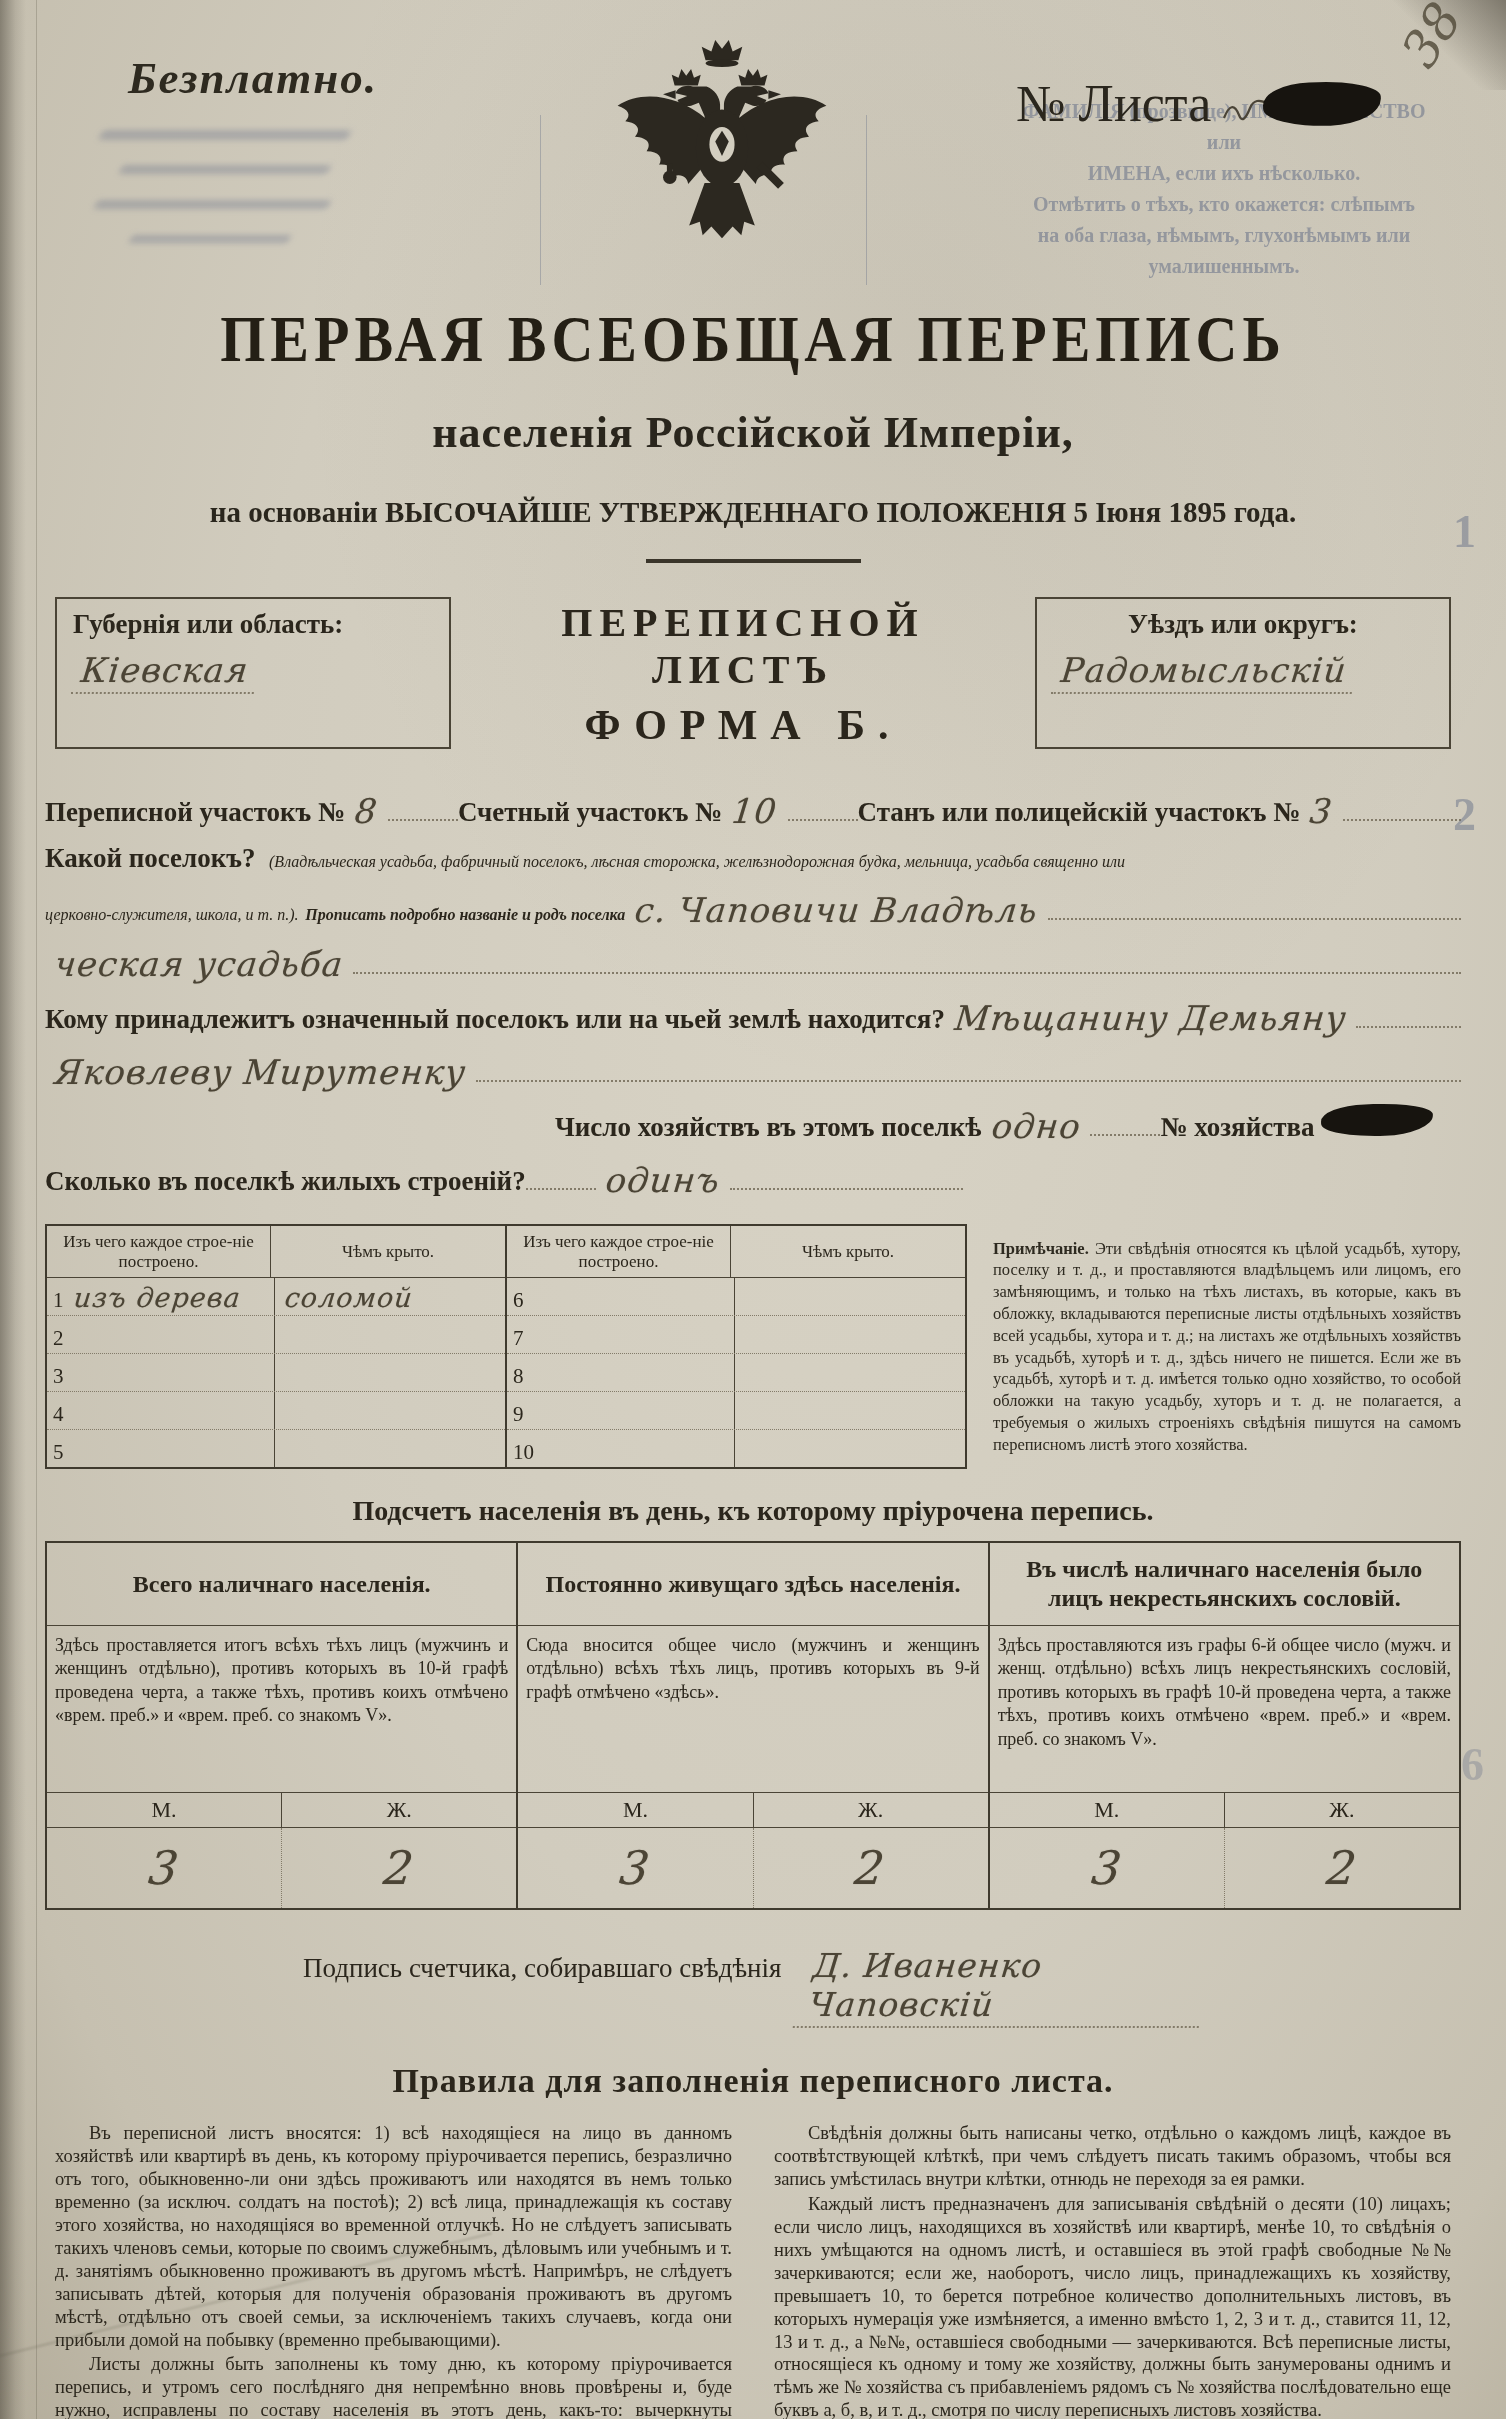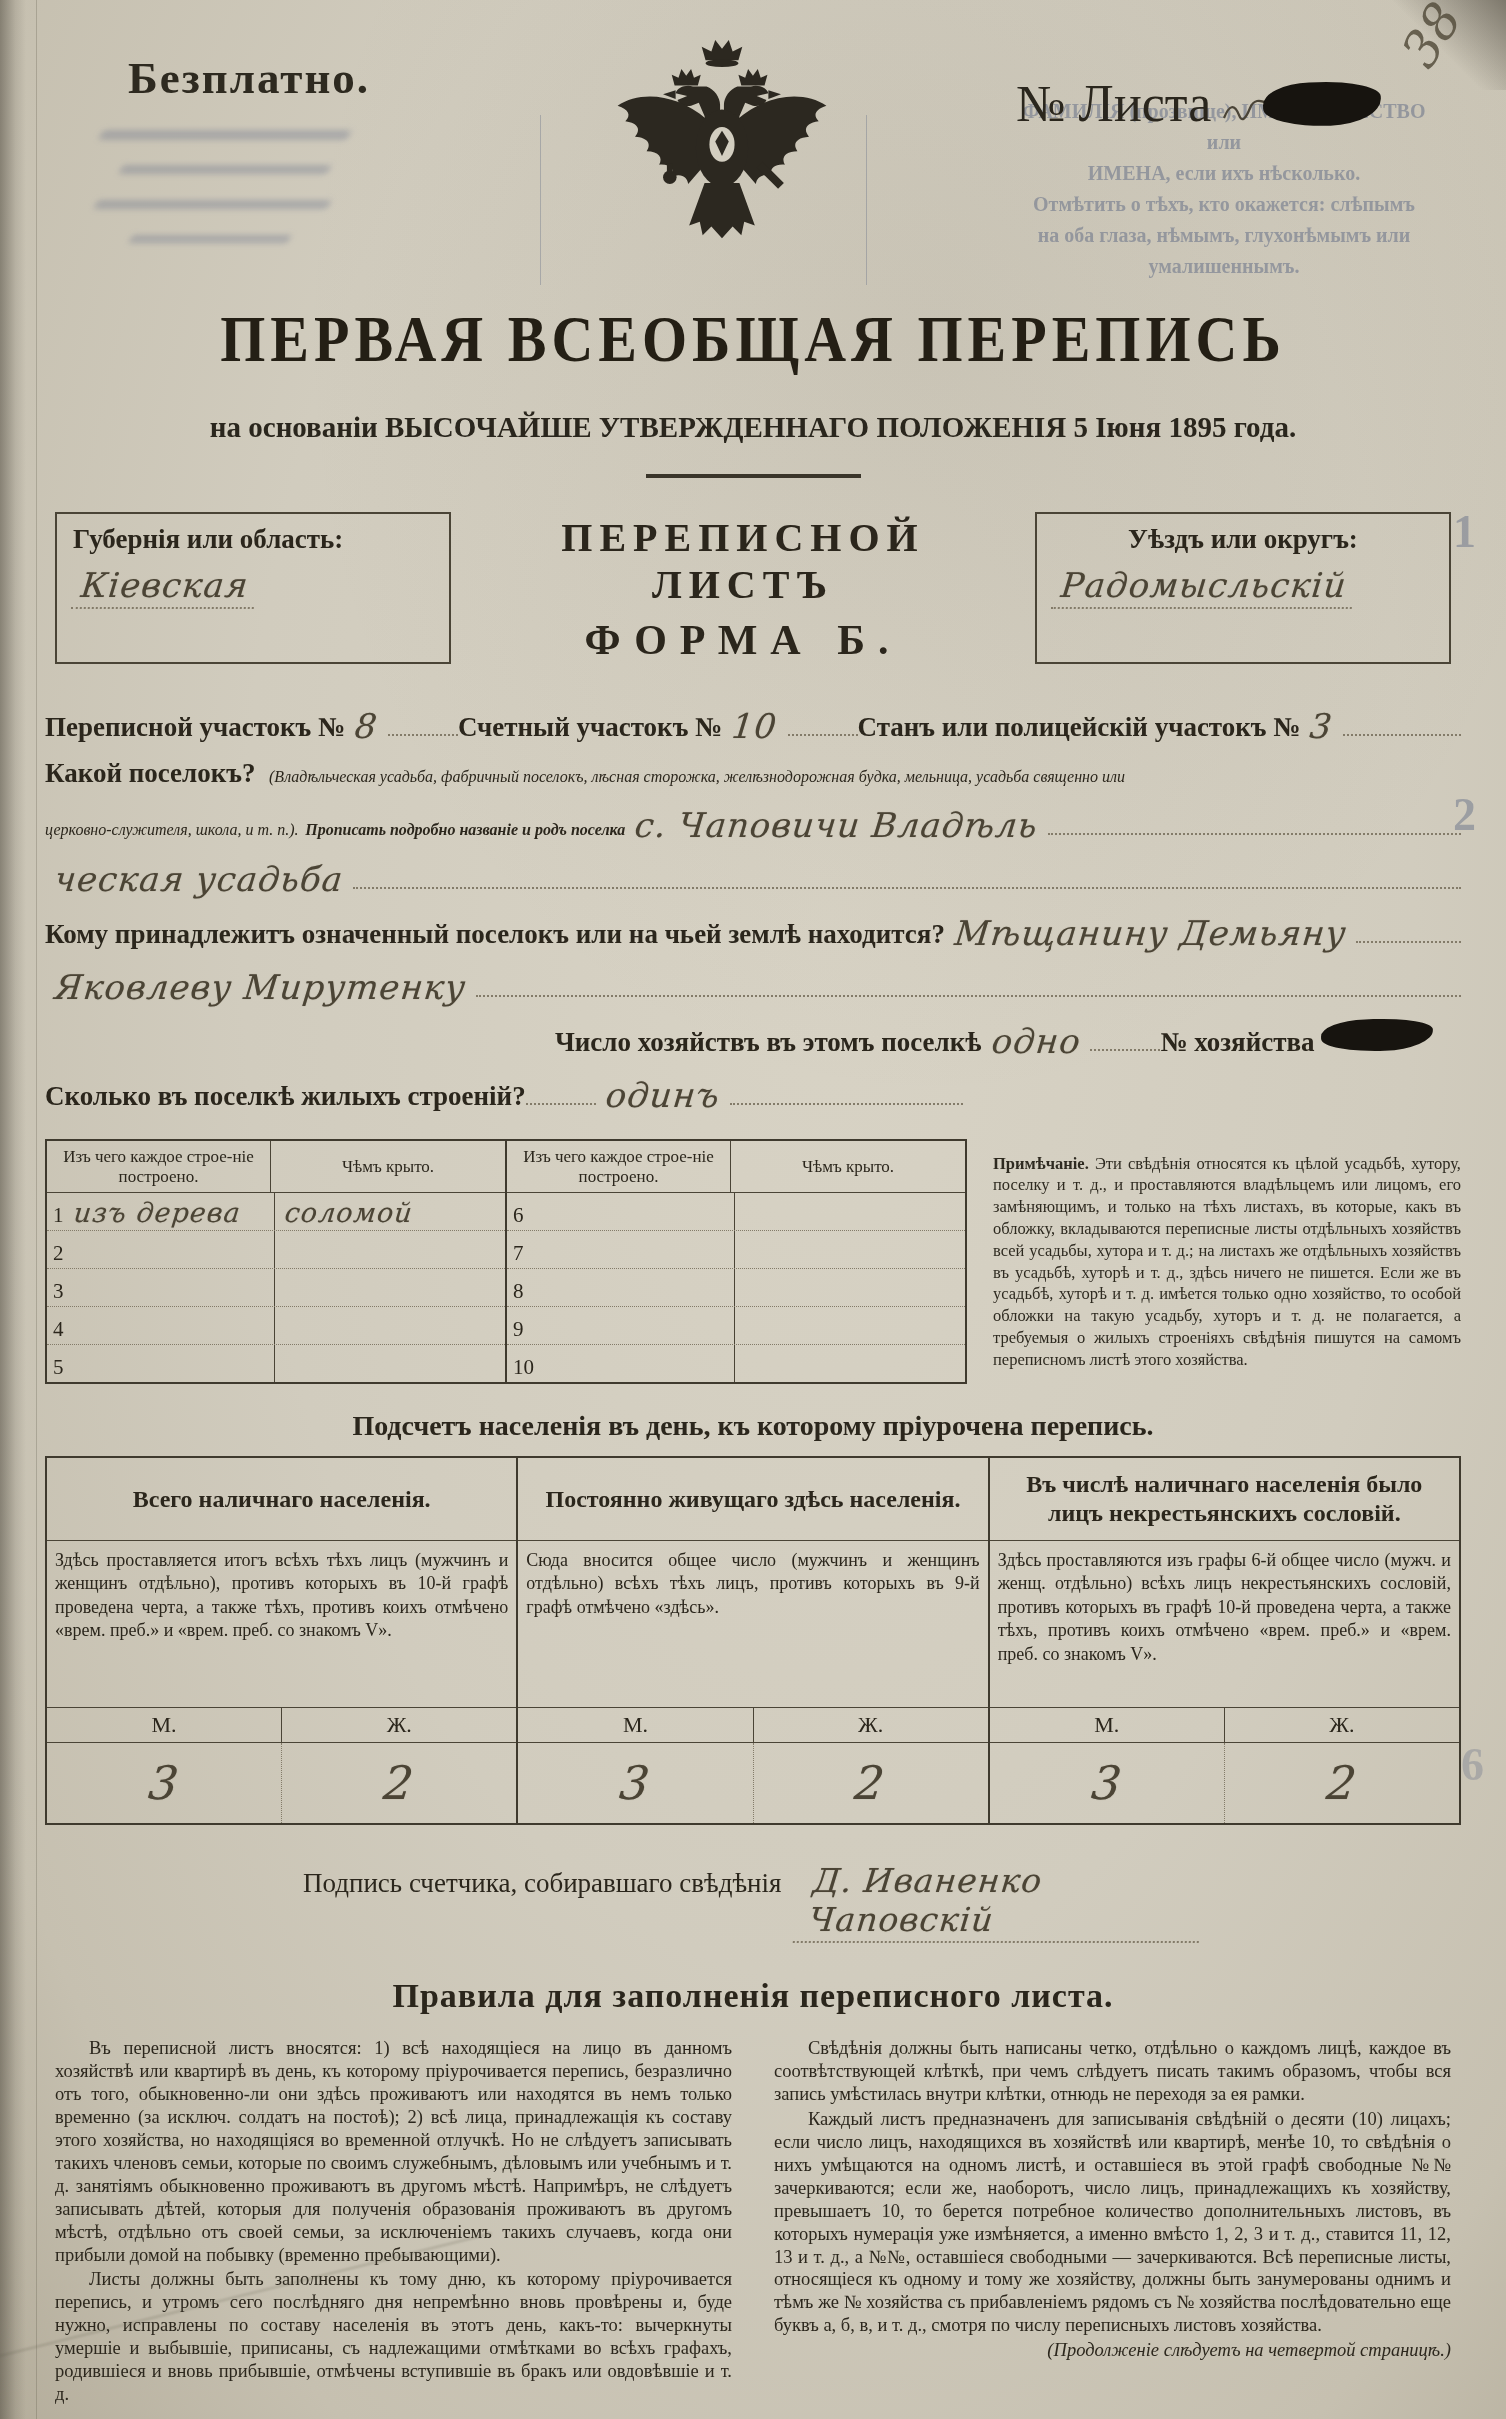--- a/index.html
+++ b/index.html
@@ -32,21 +32,21 @@
   .bleed-num.n1 { right:30px; top:505px; }
   .bleed-num.n2 { right:30px; top:788px; }
   .bleed-num.n3 { right:22px; top:1738px; opacity:.3; }
   .smudge { position:absolute; background:rgba(100,110,135,.35); filter:blur(3px);
     border-radius:6px; transform:skewX(-18deg); }
   .vline-bleed { position:absolute; width:1px; background:rgba(95,106,133,.35); }
 
   
   .topbar { position:relative; height:300px; }
   .free-label { position:absolute; left:128px; top:52px;
-    font-weight:bold; font-size:45px; letter-spacing:2px; color:#2e2a20; }
+    font-style:italic; font-weight:bold; font-size:45px; letter-spacing:2px; color:#2e2a20; }
   .eagle { position:absolute; left:606px; top:30px; }
   .sheet-no { position:absolute; left:1016px; top:62px; font-size:52px; color:#2a261d;
     display:flex; align-items:center; gap:10px;margin-top:12px; }
   .blob { display:inline-block; background:#17140f;
     border-radius:42% 56% 46% 60% / 52% 40% 62% 46%; transform:rotate(-2deg); }
   .blob.big { width:118px; height:44px; margin-left:-18px; }
   .blob.small { width:112px; height:32px; }
   .corner-note { position:absolute; right:42px; top:6px; transform:rotate(-58deg);
     font-family:"DejaVu Serif", serif; font-style:italic; font-size:50px; color:#564f3e; opacity:.85; }
 
@@ -195,20 +195,21 @@
       <svg class="scribble-svg" width="50" height="32">
         <path d="M3 24 q8 -20 15 -3 q4 11 11 -7 q5 -12 18 -4" stroke="#4a4437" fill="none" stroke-width="2.2"></path>
       </svg>
       <span class="blob big"></span>
     </div>
 
     <div class="corner-note">38</div>
   </div>
 
   <div class="main-title">ПЕРВАЯ ВСЕОБЩАЯ ПЕРЕПИСЬ</div>
+  <div class="sub-title">населенія Россійской Имперіи,</div>
   <div class="basis-line">на основаніи ВЫСОЧАЙШЕ УТВЕРЖДЕННАГО ПОЛОЖЕНІЯ 5 Іюня 1895 года.</div>
   <div class="divider"></div>
 
   <div class="form-header">
     <div class="fh-box left">
       <div class="fh-label">Губернія или область:</div>
       <div class="fh-value hw">Кіевская</div>
     </div>
     <div class="fh-center">
       <div class="l1">ПЕРЕПИСНОЙ ЛИСТЪ</div>

